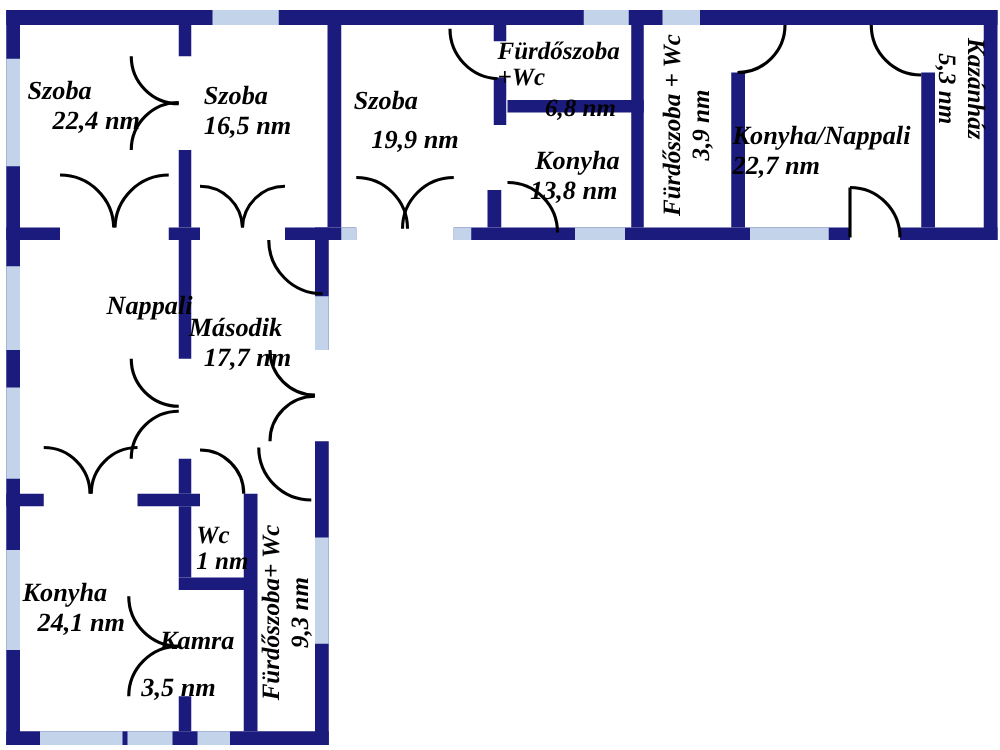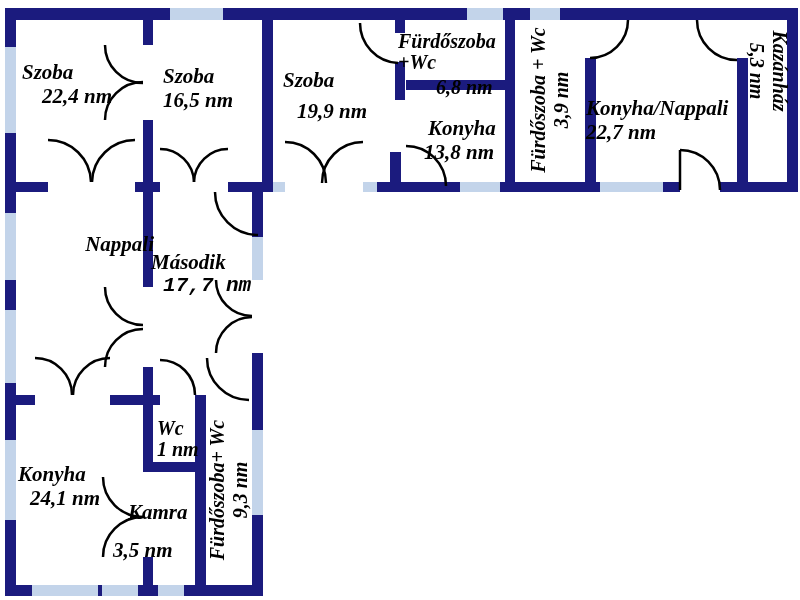--- a/index.html
+++ b/index.html
@@ -155,21 +155,21 @@
     <span>Kazánház</span>
     <span>5,3 nm</span>
   </div>
 
   <div class="roomlabel" style="left:24px;top:208px;width:130px;text-align:right;">
     <span>Nappali</span>
   </div>
 
   <div class="roomlabel" style="left:151px;top:226px;width:112px;">
     <span>Második</span>
-    <span class="l2" style="margin-left:12px;font-family:Liberation Mono, monospace;">17,7 nm</span>
+    <span class="l2" style="margin-left:12px;">17,7 nm</span>
   </div>
 
   <div class="roomlabel" style="left:18px;top:438px;width:120px;">
     <span>Konyha</span>
     <span class="l2" style="margin-left:12px;">24,1 nm</span>
   </div>
 
   <div class="roomlabel" style="left:157px;top:397px;width:70px;font-size:20px;line-height:21px;">
     <span>Wc</span>
     <span class="l2">1 nm</span>

